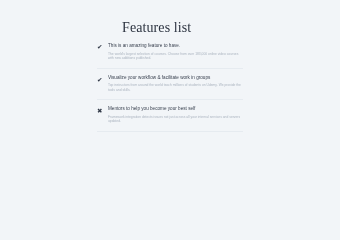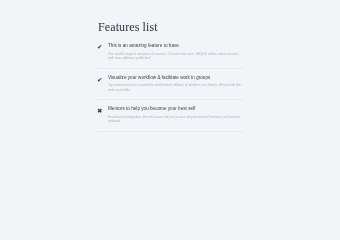--- a/index.html
+++ b/index.html
@@ -21,25 +21,25 @@
     box-sizing: border-box;
   }
   .panel {
     position: absolute;
     left: 97px;
     top: 22px;
     width: 146px;
   }
   .panel-title {
     font-family: "Liberation Serif", serif;
-    font-size: 12px;
+    font-size: 14px;
     line-height: 11px;
     color: #2c3340;
     letter-spacing: 0.1px;
-    margin: 0 0 9px 1px;
+    margin: 0 0 9px 25px;
     white-space: nowrap;
   }
   .feature-list {
     margin: 0;
     padding: 0;
     list-style: none;
   }
   .feature-item {
     position: relative;
     padding: 0 0 7px 11px;

